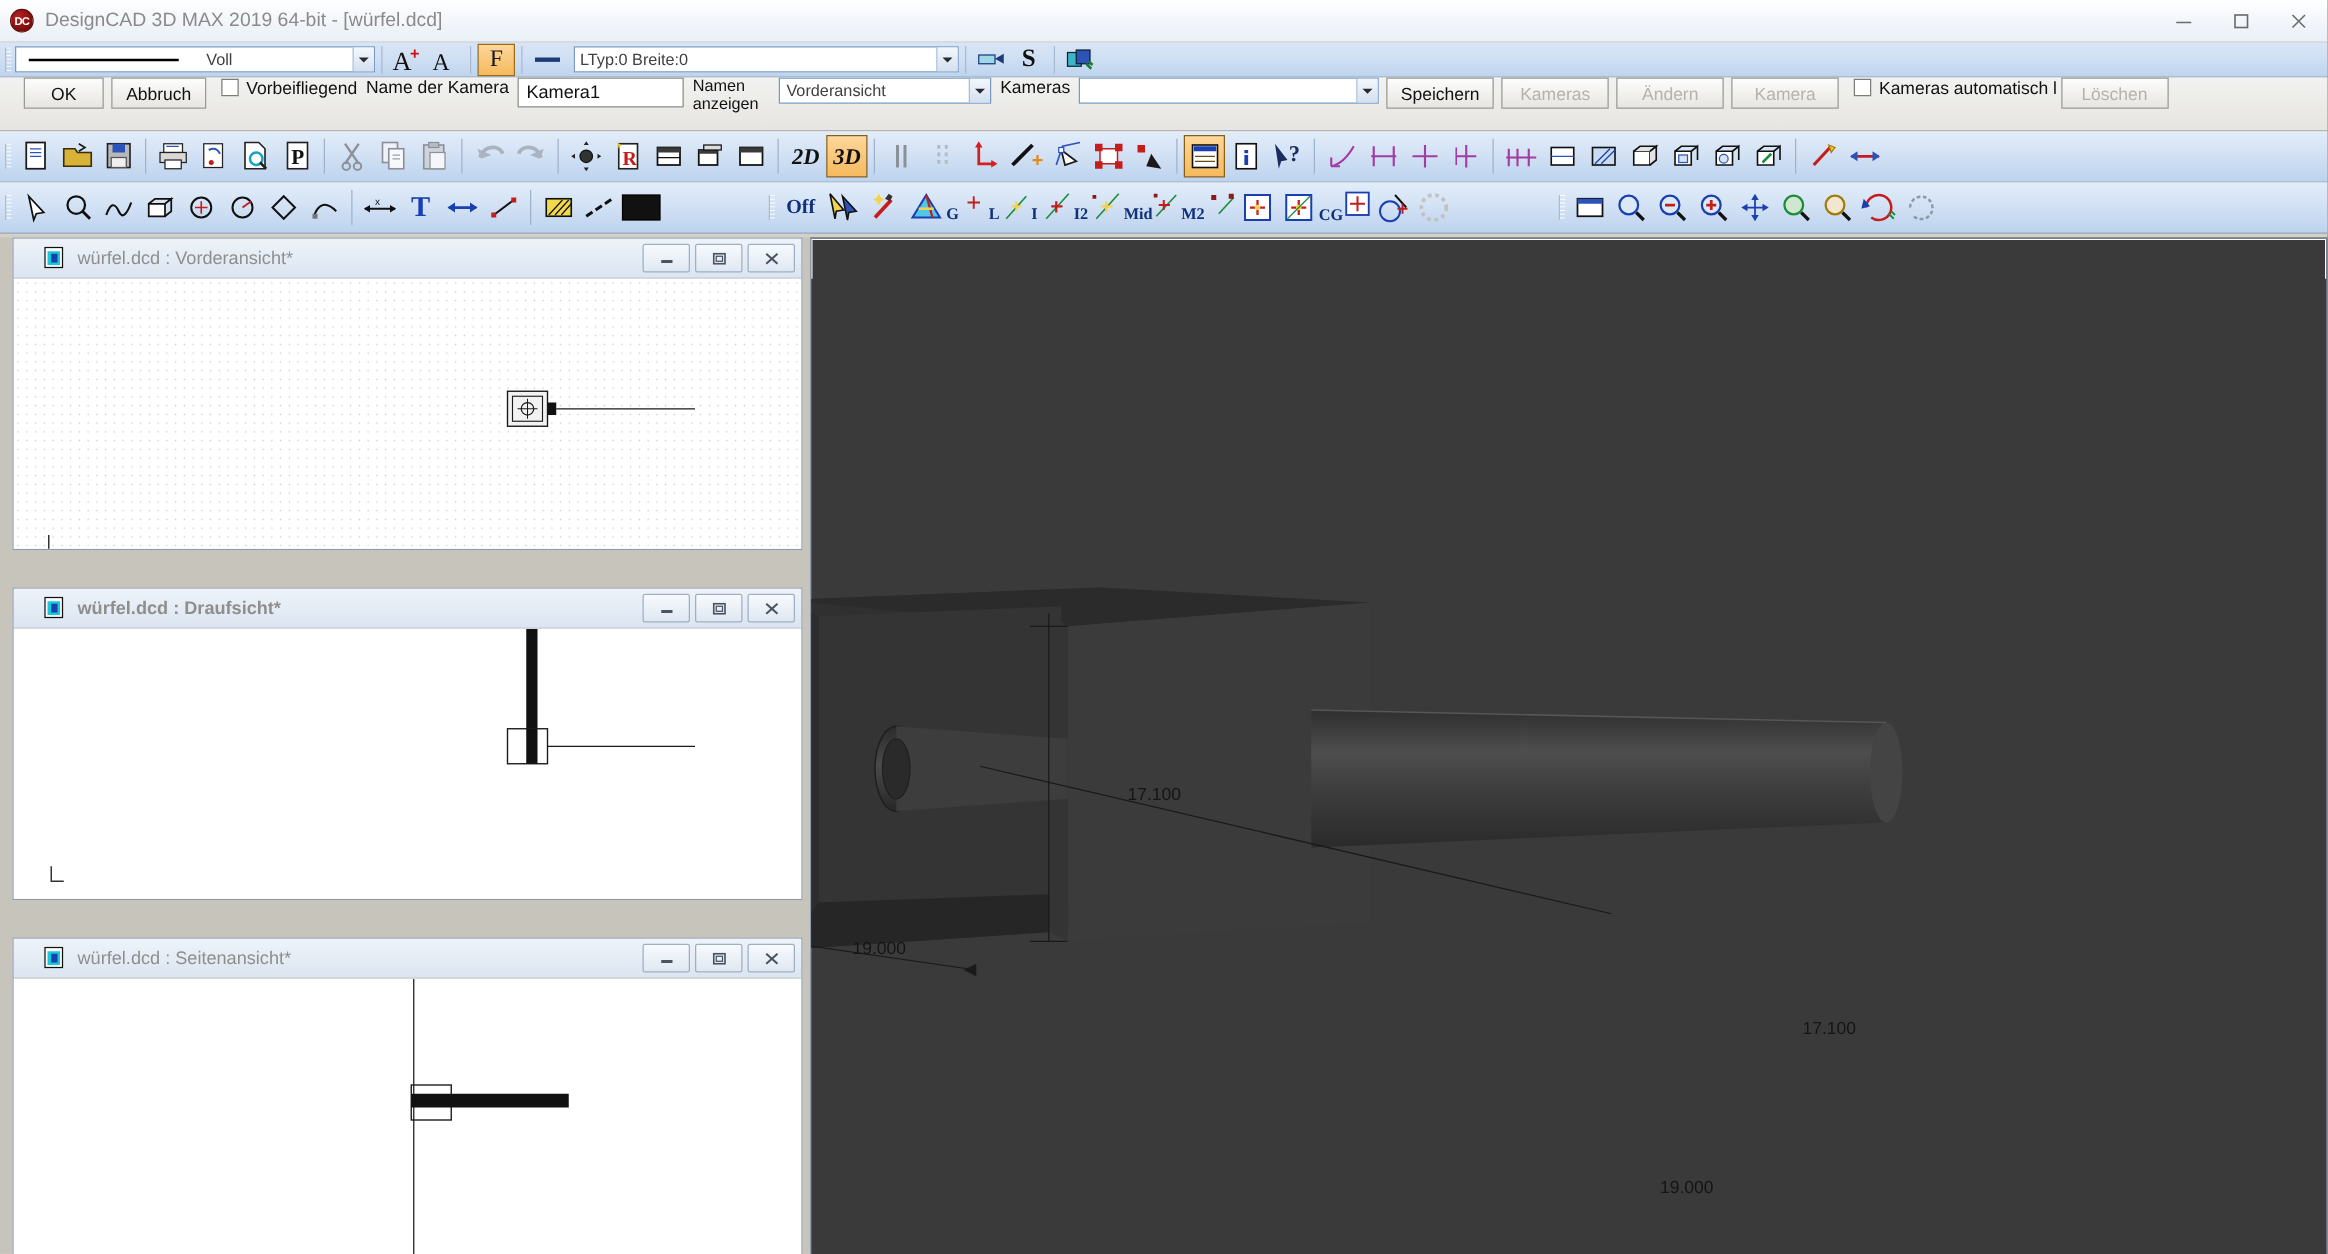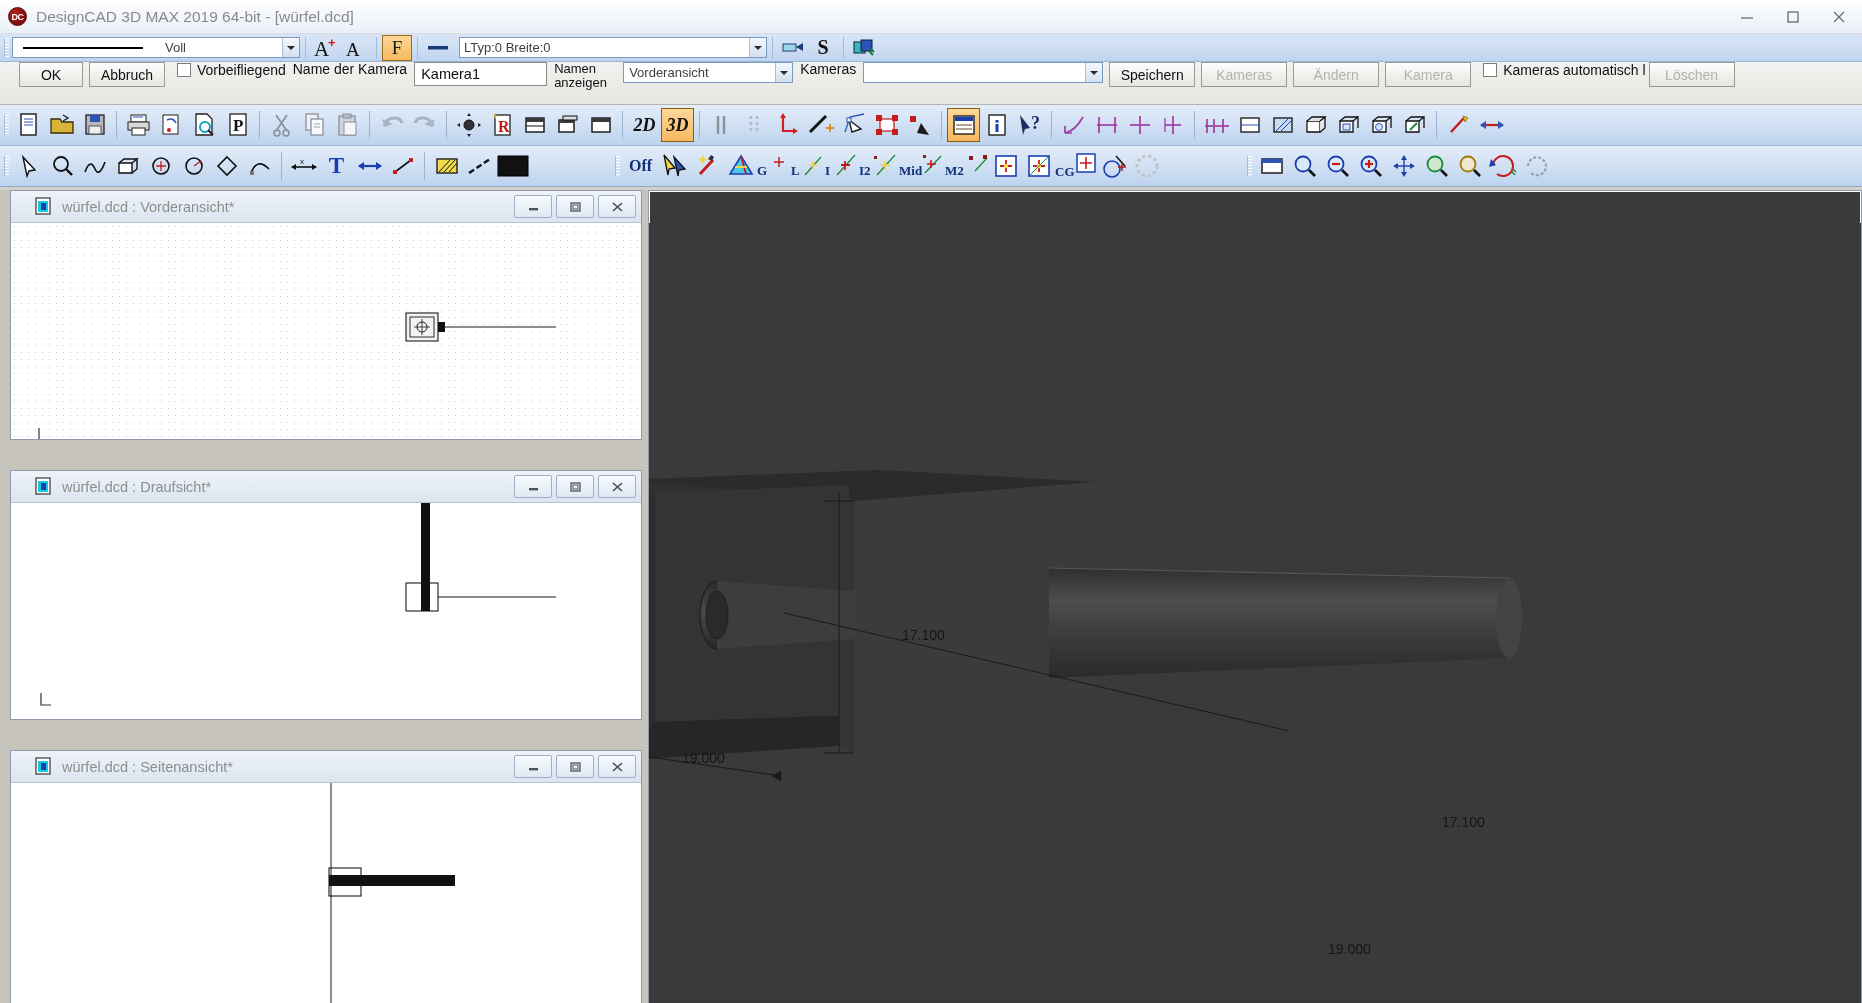--- a/index.html
+++ b/index.html
@@ -878,21 +878,21 @@
         <line x1="403" y1="104" x2="419" y2="104" stroke="#1a1a1a" stroke-width="0.8"></line>
 
         <rect x="427" y="99" width="7" height="10" fill="#111"></rect>
         <line x1="434" y1="104" x2="545" y2="104" stroke="#1a1a1a" stroke-width="1"></line>
 
         <path d="M28 205 v12 h10" fill="none" stroke="#333" stroke-width="1.2"></path>
       </svg>
     </div>
   </div>
 
-  <div class="mdi" style="left:10px;top:280px;width:632px;height:250px;">
+  <div class="mdi" style="left:10px;top:280px;width:632px;height:250px;font-weight:bold;">
     <div class="mdi-title">
       <div class="mdi-icon">
         <svg width="19" height="19">
             <rect x="1" y="1" width="14" height="16" fill="#fff" stroke="#111"></rect>
             <rect x="3" y="4" width="10" height="11" fill="#17c8d8"></rect>
             <rect x="6" y="6" width="5" height="7" fill="#1a3fb0"></rect>
           </svg>
       </div>
       <div class="mdi-title-text">würfel.dcd : Draufsicht*</div>
       <div class="mdi-btns">

